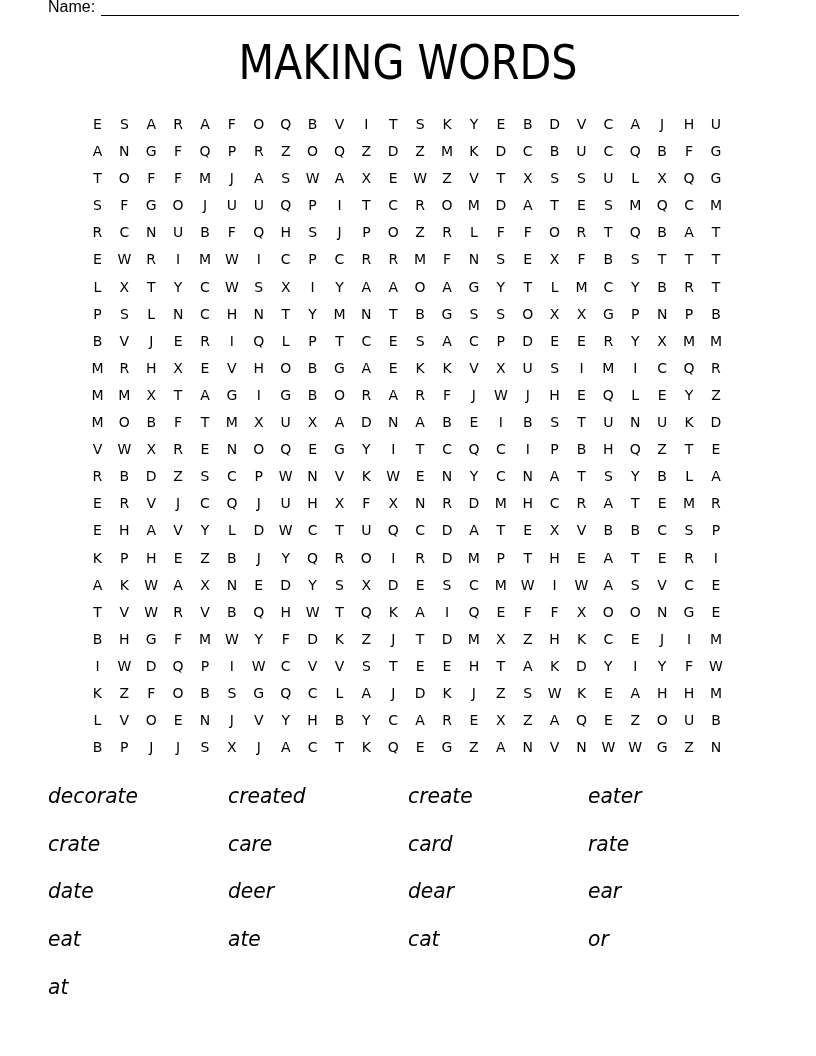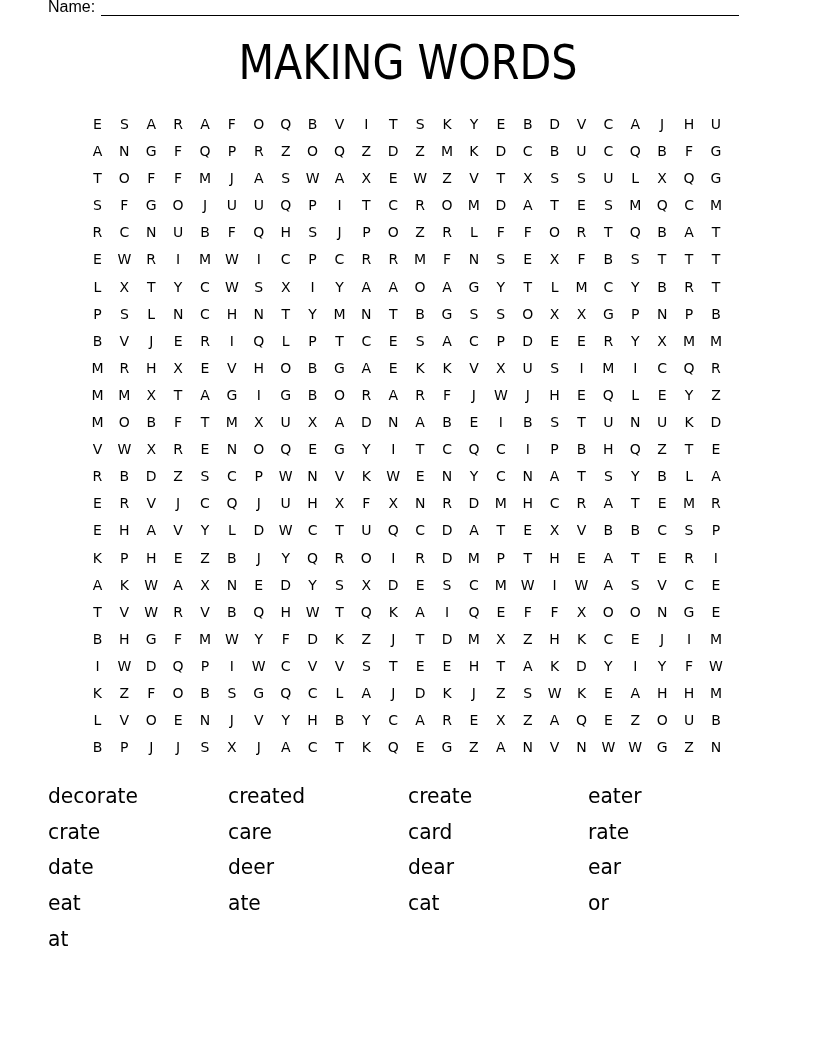--- a/index.html
+++ b/index.html
@@ -22,21 +22,22 @@
     position: absolute; left: 84px; top: 113px;
   }
   .grid-row { display: flex; height: 27.1px; }
   .cell {
     width: 26.9px; text-align: center;
     font-family: "DejaVu Sans", sans-serif; font-size: 14px; line-height: 22px;
   }
   .words {
     position: absolute; left: 48px; top: 780px;
     display: grid; grid-template-columns: 180px 180px 180px 180px;
-    row-gap: 0px;
+    row-gap: 12px;
+    font-style: italic;
   }
   .word {
     font-family: "DejaVu Sans", sans-serif; font-size: 22px; height: 35.7px; line-height: 32px;
     transform: scaleX(0.92); transform-origin: left;
   }
 </style>
 </head>
 <body>
 
 <div class="name-line">

